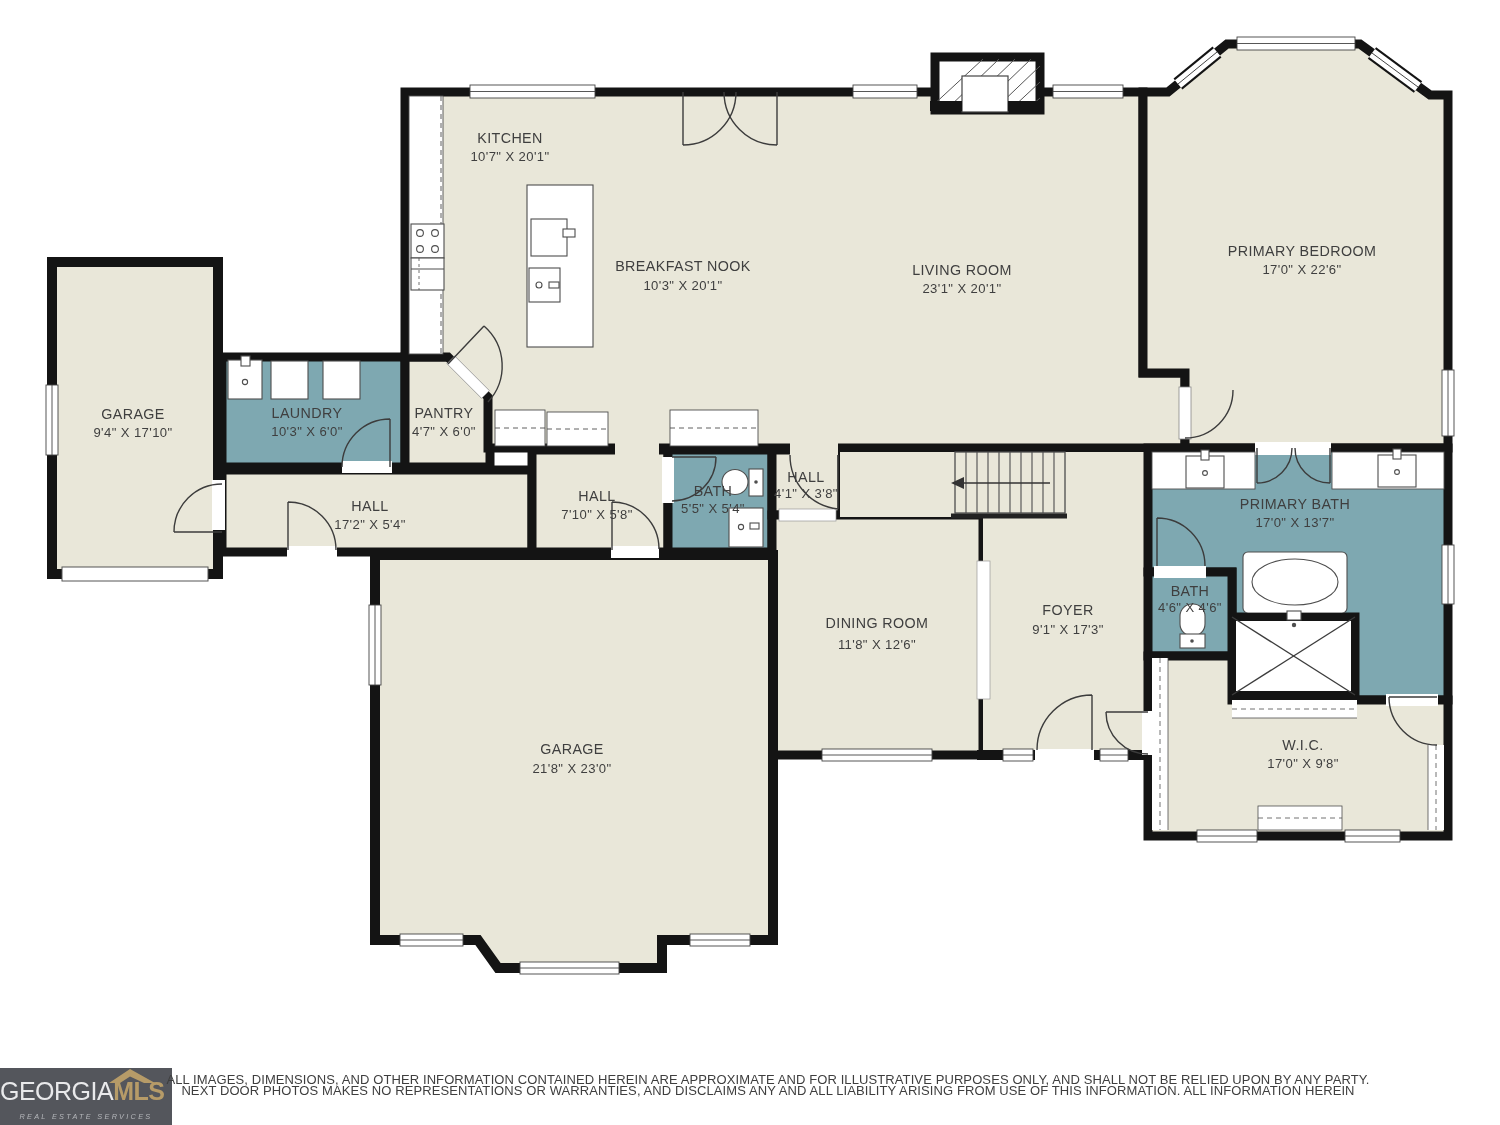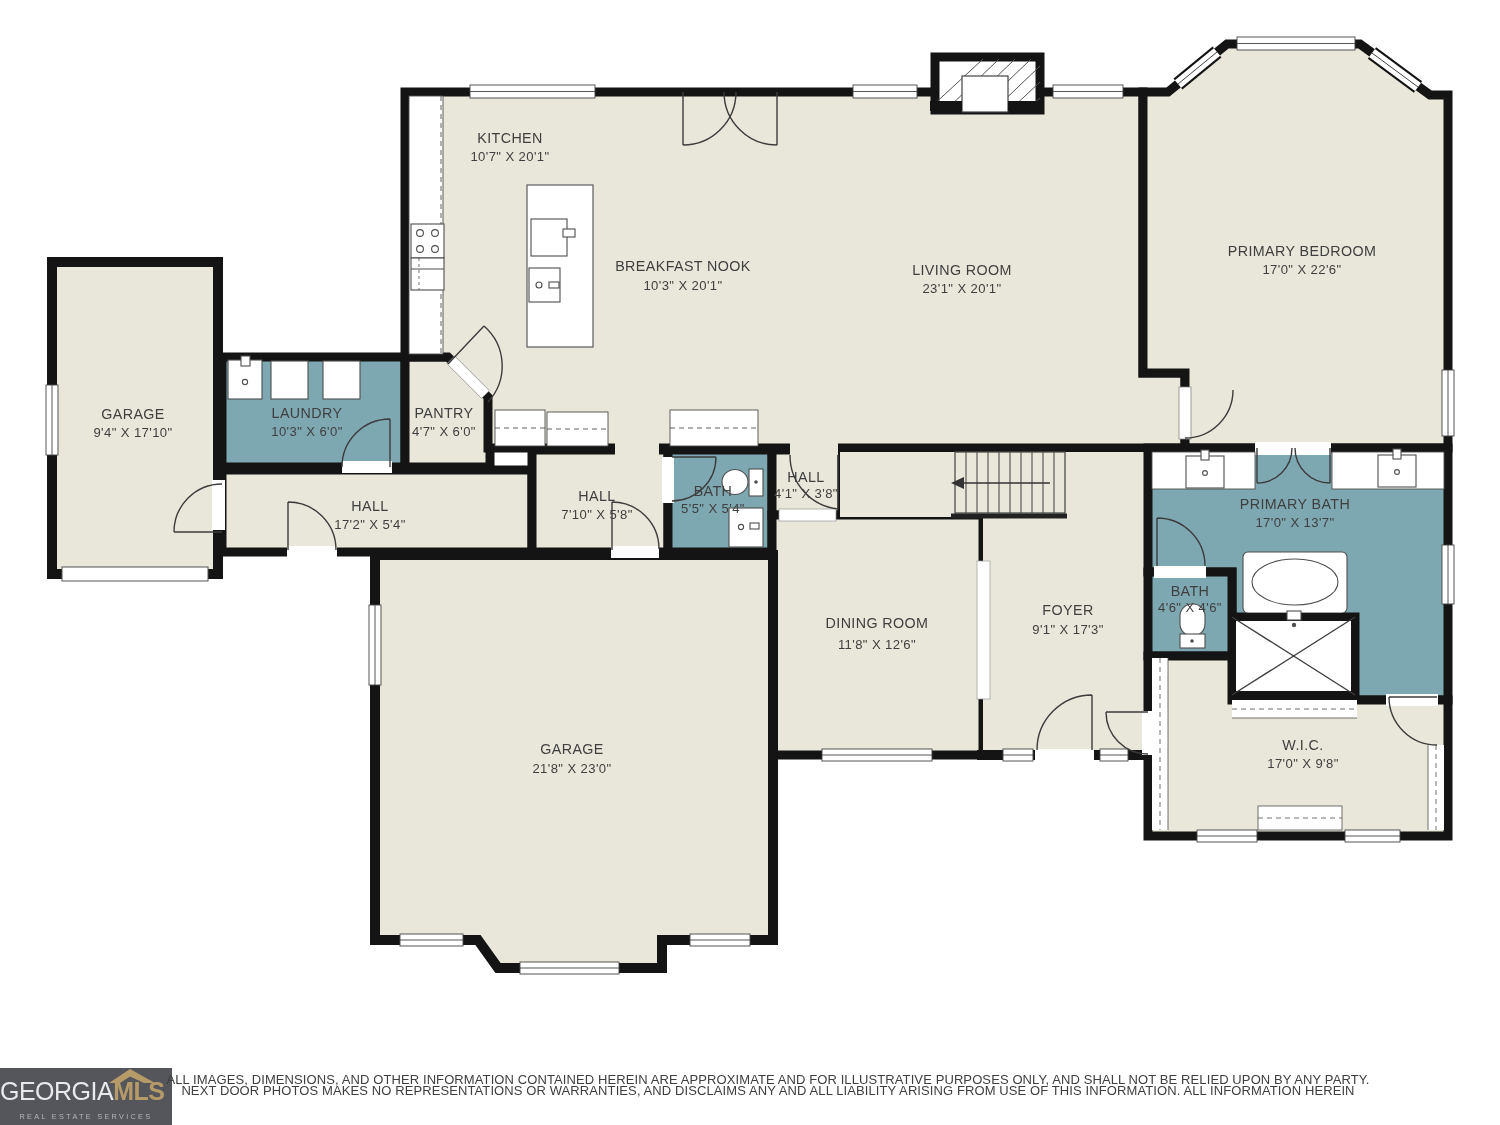--- a/index.html
+++ b/index.html
@@ -6,21 +6,21 @@
   .canvas{position:relative;width:1500px;height:1125px;background:#ffffff;font-family:"Liberation Sans",sans-serif;overflow:hidden;padding-left:36px;}
   svg.plan{position:absolute;left:0;top:0;}
   svg.plan text{fill:#3f3f3f;text-anchor:middle;letter-spacing:.4px;font-family:"Liberation Sans",sans-serif;}
   .rn{font-size:14.3px;}
   .rd{font-size:13.1px;}
   .logo{position:absolute;left:0;top:1068px;width:172px;height:57px;background:#54565c;}
   .logo-row{position:absolute;left:0;top:10px;width:100%;font-size:25px;line-height:27px;letter-spacing:-.5px;white-space:nowrap;}
   .logo-brand{color:#e9e9eb;font-weight:400;}
   .logo-suffix{color:#b69b68;font-weight:700;}
   .logo-roof{position:absolute;left:103px;top:1px;}
-  .logo-tagline{position:absolute;bottom:4px;width:100%;text-align:center;font-size:7.3px;letter-spacing:2.3px;color:#b4b6ba;white-space:nowrap;}
+  .logo-tagline{position:absolute;bottom:4px;width:100%;text-align:center;font-size:7.3px;letter-spacing:2.3px;color:#b4b6ba;white-space:nowrap;font-style:italic;}
   .disc{position:absolute;left:0;top:1075px;width:100%;text-align:center;font-size:13px;line-height:10.6px;color:#3e3e3e;letter-spacing:.1px;}
 </style>
 </head>
 <body>
 
 <div class="canvas">
 <svg class="plan" width="1500" height="1125" viewBox="0 0 1500 1125">
 
   <g stroke="#141414" stroke-width="9" fill="#e9e7d9" stroke-linejoin="miter">
     <rect x="52" y="262" width="166" height="312" stroke-width="10"></rect>

